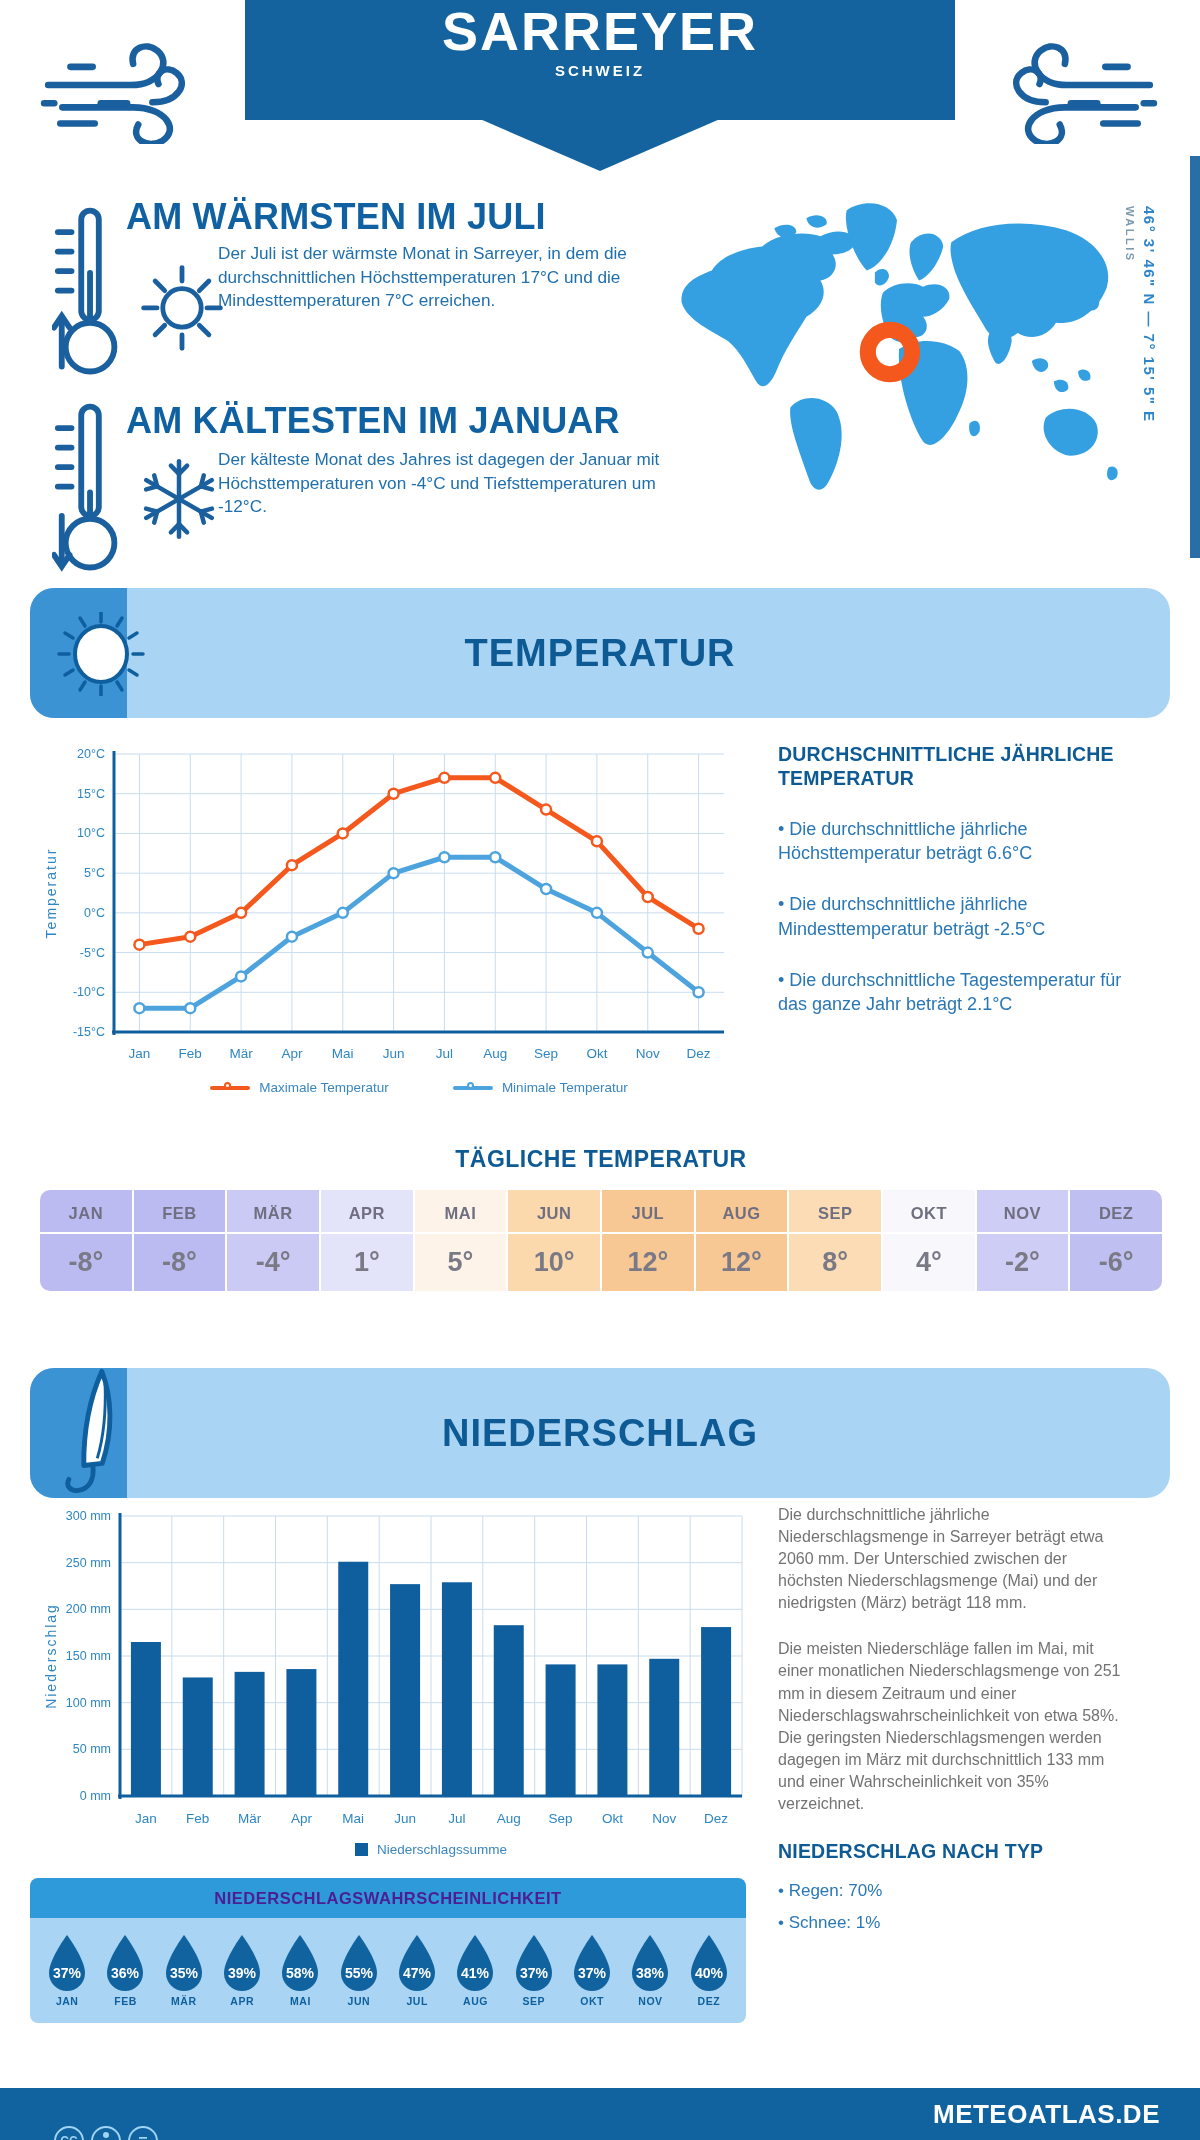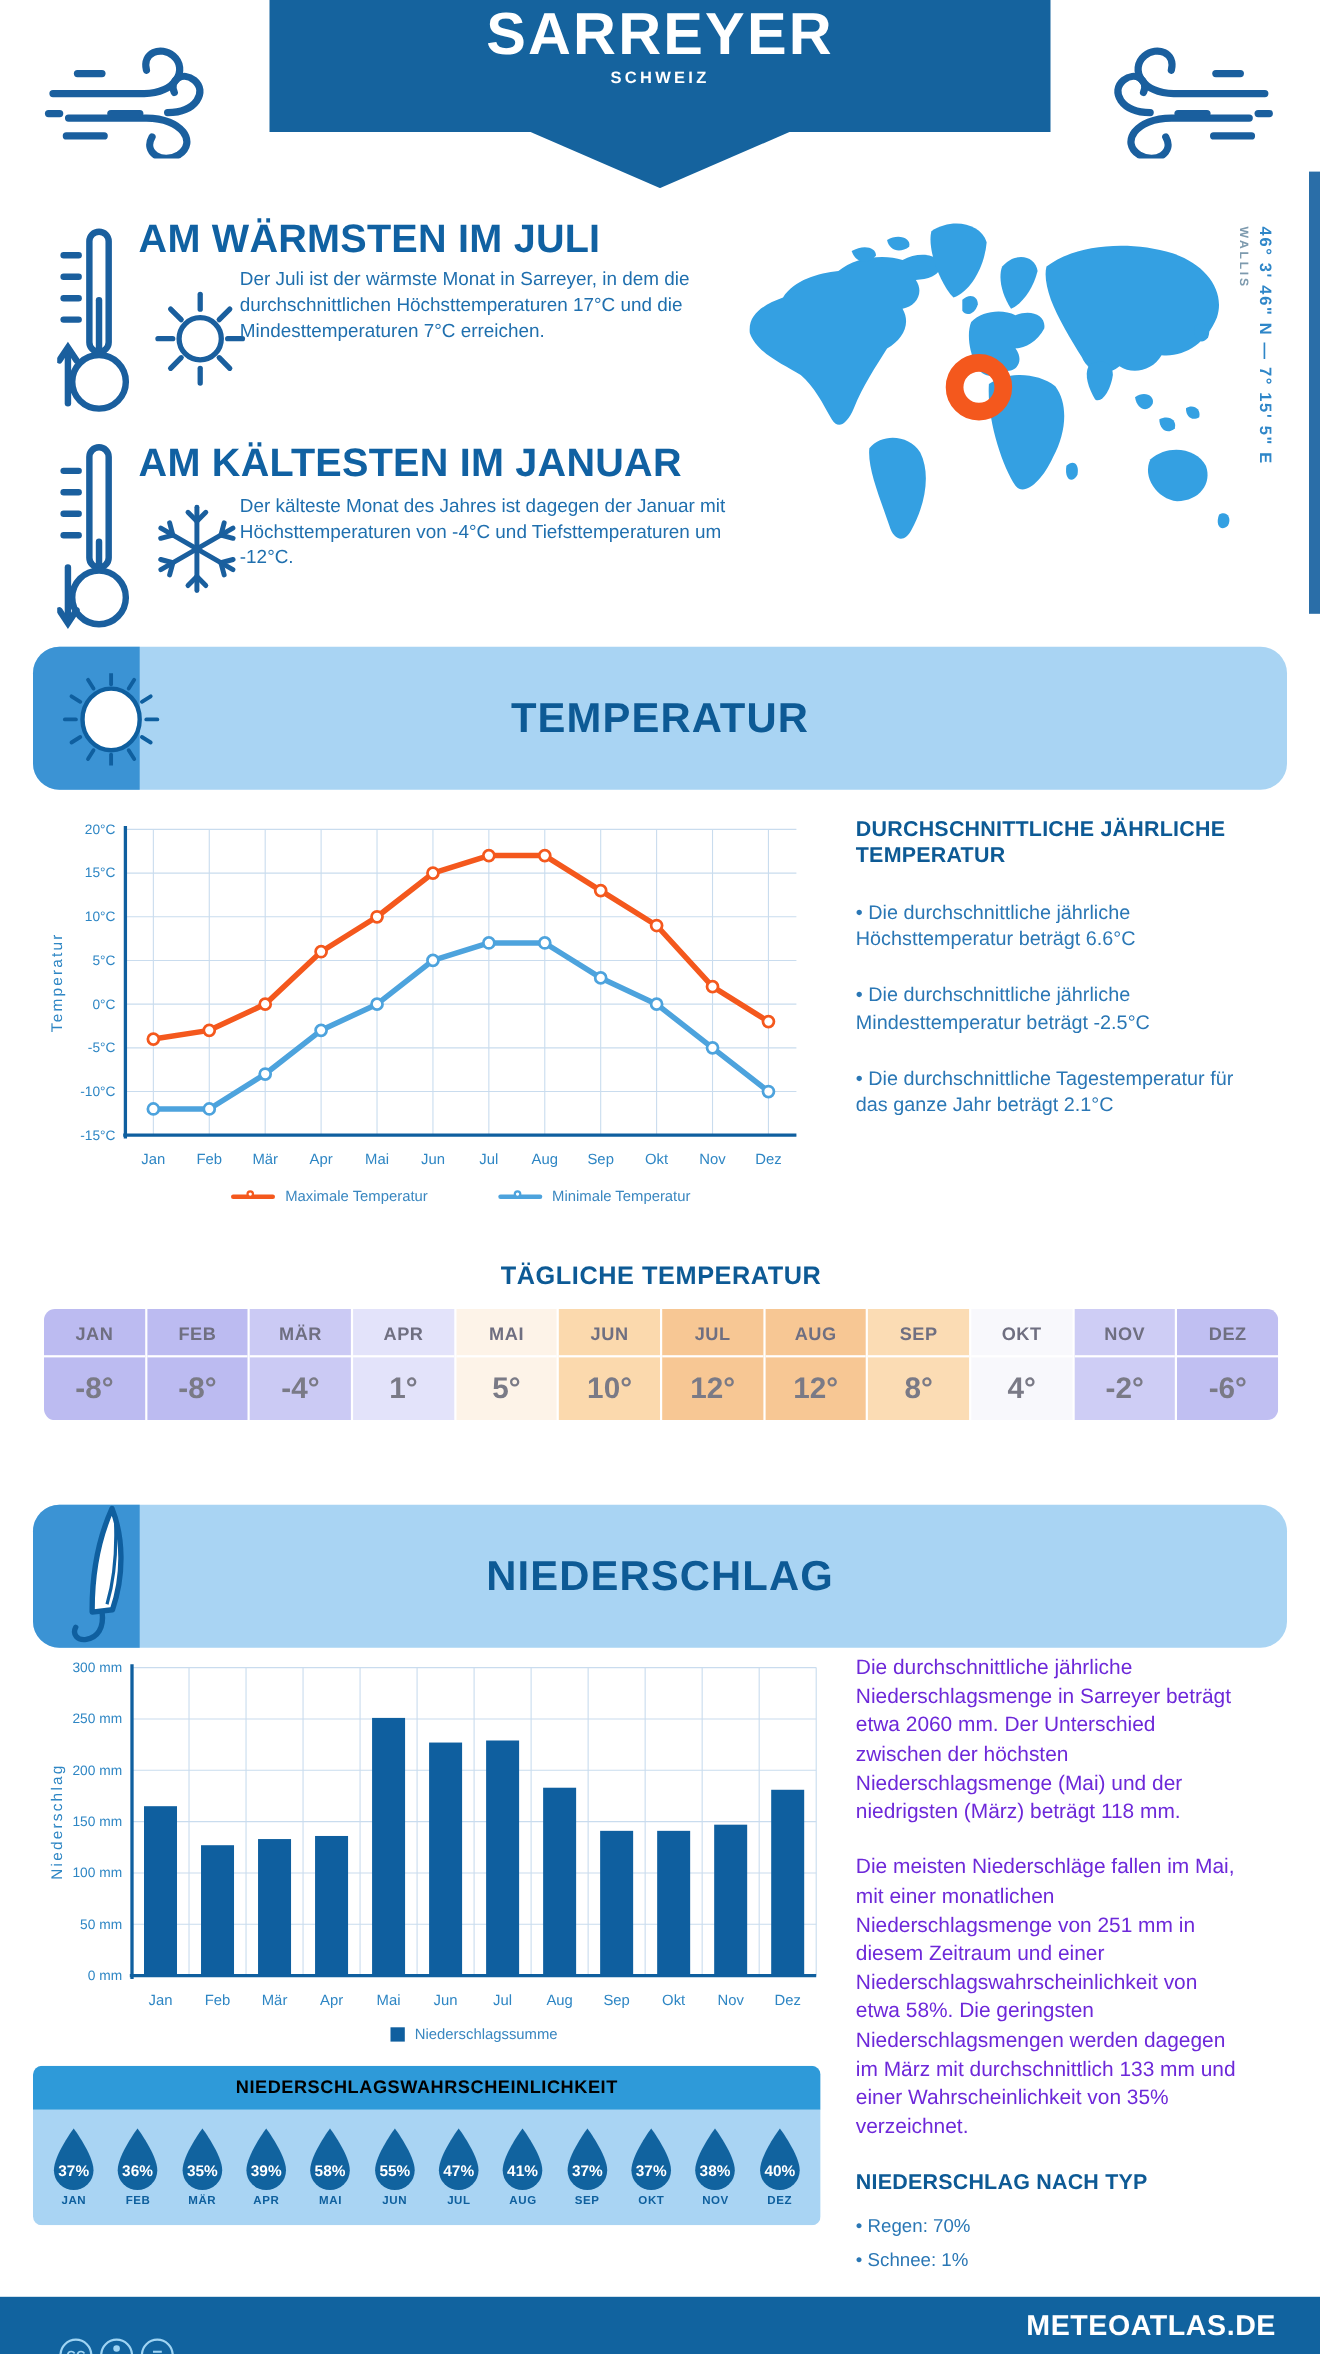--- a/index.html
+++ b/index.html
@@ -51,35 +51,35 @@
   .lgdot { position:absolute; left:14px; top:-4px; width:7px; height:7px; background:#fff; border:2.5px solid; border-radius:50%; }
   .lgsq { width:13px; height:13px; display:inline-block; }
 
   
   .info-col { position:absolute; left:778px; width:392px; color:#2a77b5; }
   #temp-info { top:742px; }
   #precip-info { top:1504px; }
   .info-title { font-size:19.5px; font-weight:bold; color:#0d5a95; letter-spacing:0.2px; width:370px; margin-bottom:26px; line-height:1.25; }
   .bullet { font-size:18px; line-height:1.35; width:345px; margin-bottom:27px; }
   .bullet::before { content:"• "; }
-  .para { font-size:19px; line-height:1.38; width:350px; color:#6d28d9; margin-bottom:24px; }
+  .para { font-size:16px; line-height:1.38; width:350px; color:#737373; margin-bottom:24px; }
   #ptype-title { margin-bottom:12px; margin-top:2px; }
   .tbullet { font-size:17px; line-height:1.85; }
   .tbullet::before { content:"• "; }
 
   
   #daily-title { position:absolute; left:40px; top:1146px; width:1122px; text-align:center; font-size:23px; font-weight:bold; color:#0d5a95; letter-spacing:0.5px; }
   #daily-table { position:absolute; left:40px; top:1190px; width:1122px; display:grid; grid-template-columns:repeat(12,1fr); gap:2px; background:#fff; border-radius:10px; overflow:hidden; }
   .dt-col { text-align:center; }
   .dt-m { height:44px; line-height:46px; font-size:16.5px; font-weight:bold; color:#6f6f81; letter-spacing:0.5px; border-bottom:2px solid #fff; }
   .dt-v { height:57px; line-height:57px; font-size:27px; font-weight:bold; color:#7a7a86; }
 
   
   #prob-box { position:absolute; left:30px; top:1878px; width:716px; border-radius:8px; overflow:hidden; }
-  .prob-head { height:40px; line-height:40px; background:#2e9ad9; color:#000000; text-align:center; font-size:16.5px; font-weight:bold; letter-spacing:0.5px; }
+  .prob-head { height:40px; line-height:40px; background:#2e9ad9; color:#4c1d95; text-align:center; font-size:16.5px; font-weight:bold; letter-spacing:0.5px; }
   .prob-body { background:#a9d4f3; padding:14px 8px 16px; display:grid; grid-template-columns:repeat(12,1fr); }
   .drop-cell { text-align:center; }
   .drop-label { margin-top:3px; font-size:10.5px; font-weight:bold; color:#0e5f9d; letter-spacing:0.5px; }
 
   
   #footer { position:absolute; left:0; bottom:0; width:1200px; height:52px; background:#11639f; }
   .f-left { position:absolute; left:54px; top:0; height:68px; display:flex; align-items:flex-end; gap:7px; }
   .cc-badge { width:30px; height:30px; border:2.5px solid #9fd4f3; border-radius:50%; display:flex; align-items:center; justify-content:center; color:#9fd4f3; font-weight:bold; font-size:12px; }
   .f-license { margin-left:10px; color:#9fd4f3; font-weight:bold; font-size:14.5px; letter-spacing:1px; }
   .f-right { position:absolute; right:40px; top:0; height:52px; display:flex; align-items:center; color:#fff; font-weight:bold; font-size:26px; letter-spacing:0.5px; }

